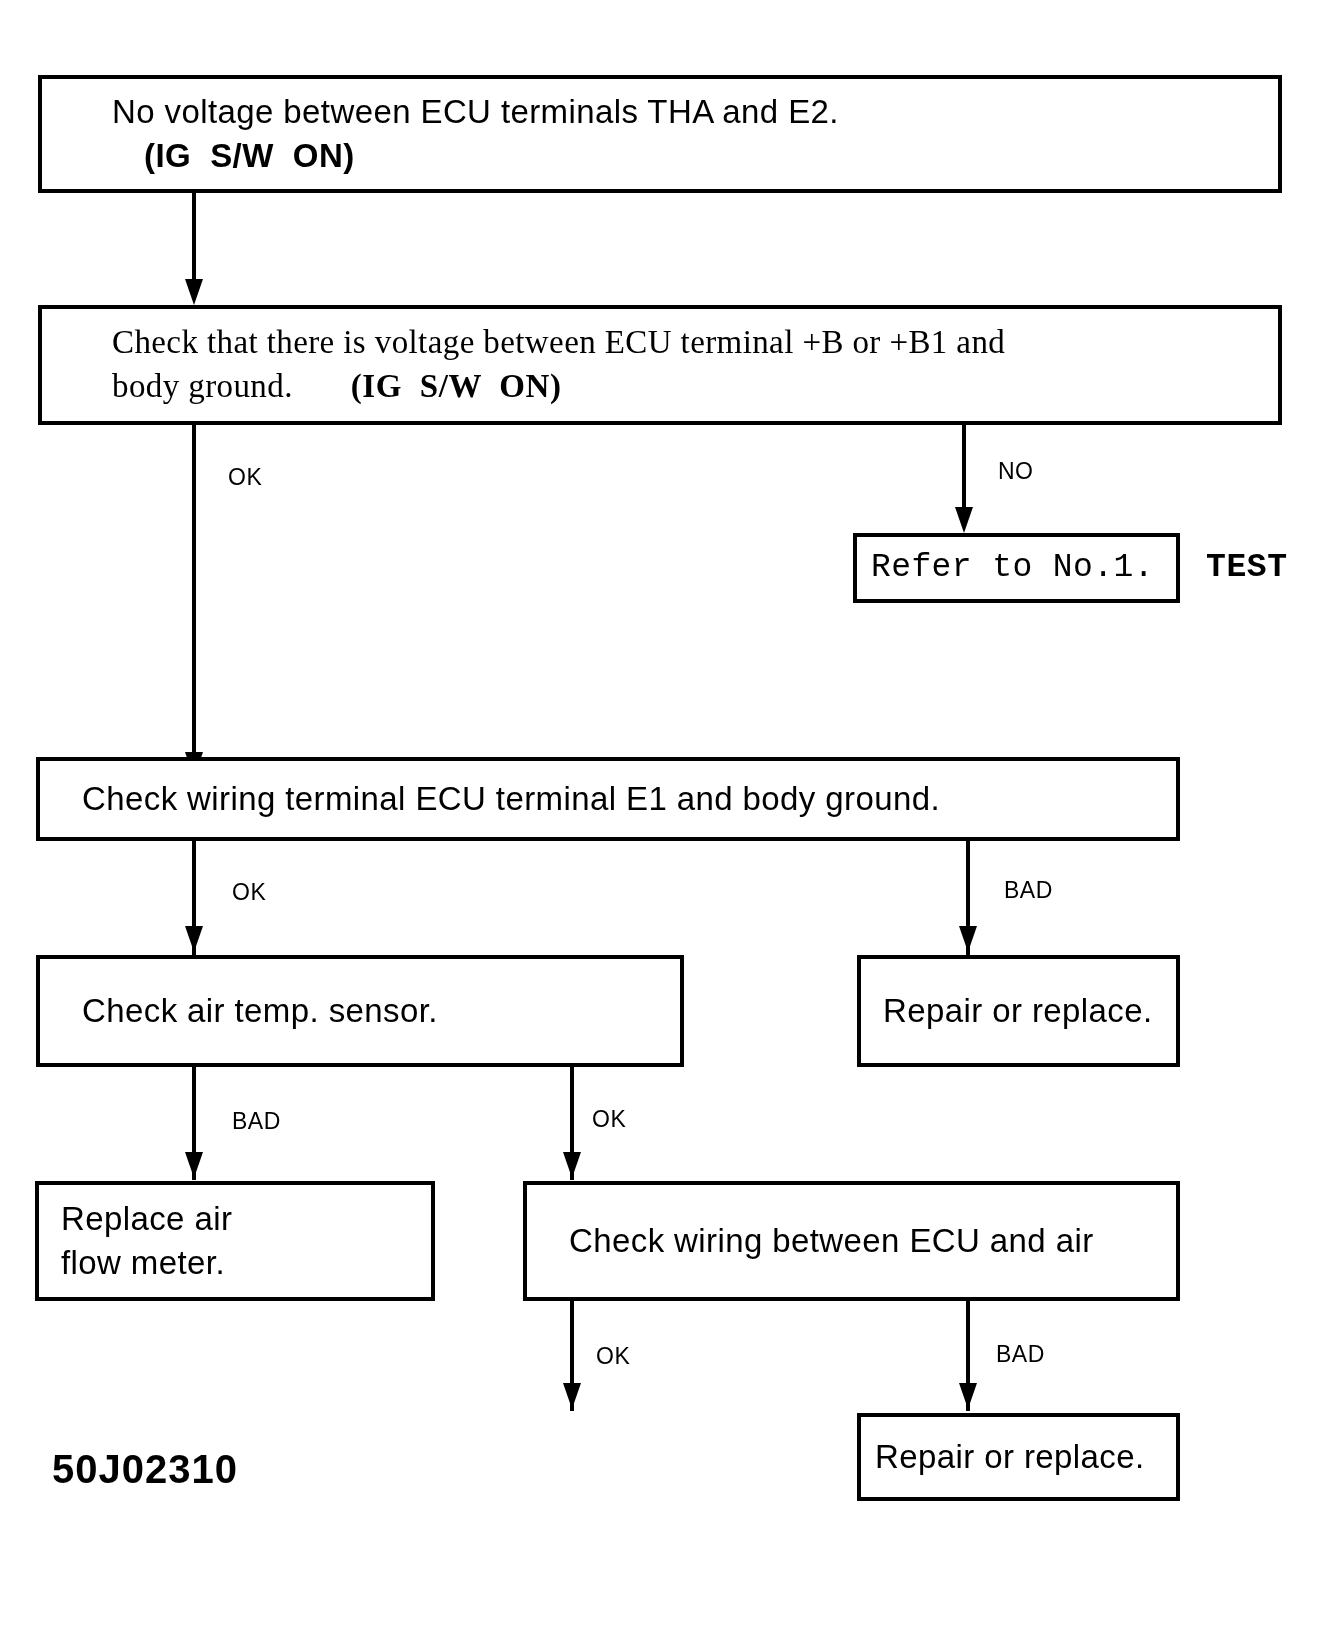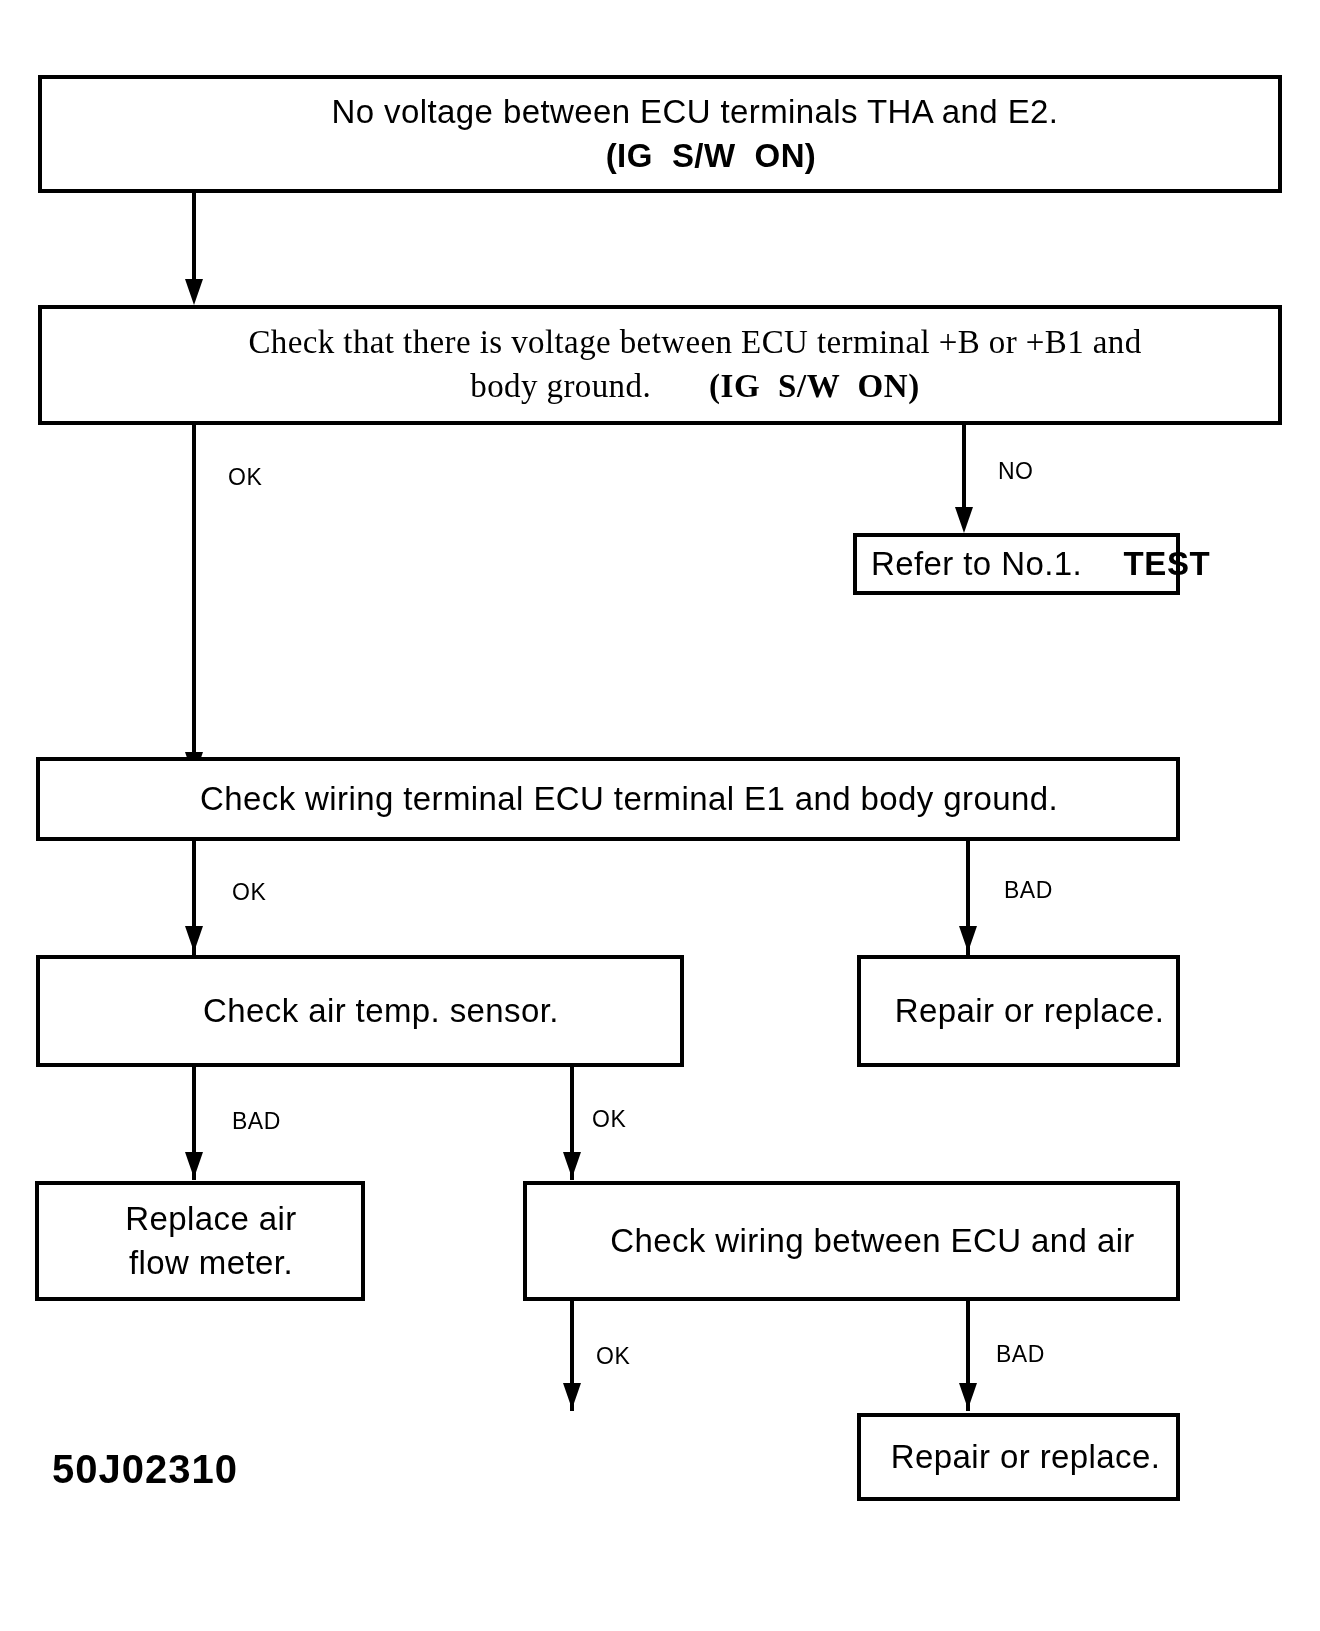--- a/index.html
+++ b/index.html
@@ -17,21 +17,20 @@
     overflow: hidden;
   }
   .box {
     position: absolute;
     box-sizing: border-box;
     border: 4px solid #000000;
     background: #ffffff;
     display: flex;
     flex-direction: column;
     justify-content: center;
-    text-align: center;
   }
   .box .line {
     display: block;
     white-space: pre;
     font-size: 33px;
     line-height: 1.32;
     letter-spacing: 0.4px;
     padding: 0 0 0 0;
   }
   .box.pad-lg .line { padding-left: 70px; }
@@ -89,21 +88,21 @@
   </div>
 
   <div class="vline" style="left:192px; top:425px; height:329px;"></div>
   <div class="arrowhead" style="left:194px; top:752px;"></div>
   <div class="edge-label" style="left:228px; top:466px;">OK</div>
 
   <div class="vline" style="left:962px; top:425px; height:84px;"></div>
   <div class="arrowhead" style="left:964px; top:507px;"></div>
   <div class="edge-label" style="left:998px; top:460px;">NO</div>
 
-  <div class="box pad-xs" style="left:853px; top:533px; width:327px; height:62px;">
+  <div class="box pad-xs" style="left:853px; top:533px; width:327px; height:70px;font-family:Liberation Mono, monospace;">
     <span class="line"><span>Refer to No.1. </span><span class="bold">TEST</span></span>
   </div>
 
   <div class="box pad-md" style="left:36px; top:757px; width:1144px; height:84px;">
     <span class="line">Check wiring terminal ECU terminal E1 and body ground.</span>
   </div>
 
   <div class="vline" style="left:192px; top:841px; height:114px;"></div>
   <div class="arrowhead" style="left:194px; top:926px;"></div>
   <div class="edge-label" style="left:232px; top:881px;">OK</div>
@@ -121,21 +120,21 @@
   </div>
 
   <div class="vline" style="left:192px; top:1067px; height:113px;"></div>
   <div class="arrowhead" style="left:194px; top:1152px;"></div>
   <div class="edge-label" style="left:232px; top:1110px;">BAD</div>
 
   <div class="vline" style="left:570px; top:1067px; height:113px;"></div>
   <div class="arrowhead" style="left:572px; top:1152px;"></div>
   <div class="edge-label" style="left:592px; top:1108px;">OK</div>
 
-  <div class="box pad-sm" style="left:35px; top:1181px; width:330px; height:120px;">
+  <div class="box pad-sm" style="left:35px; top:1181px; width:400px; height:120px;">
     <span class="line">Replace air</span>
     <span class="line">flow meter.</span>
   </div>
 
   <div class="box pad-md" style="left:523px; top:1181px; width:657px; height:120px;">
     <span class="line">Check wiring between ECU and air</span>
   </div>
 
   <div class="vline" style="left:570px; top:1301px; height:110px;"></div>
   <div class="arrowhead" style="left:572px; top:1383px;"></div>

